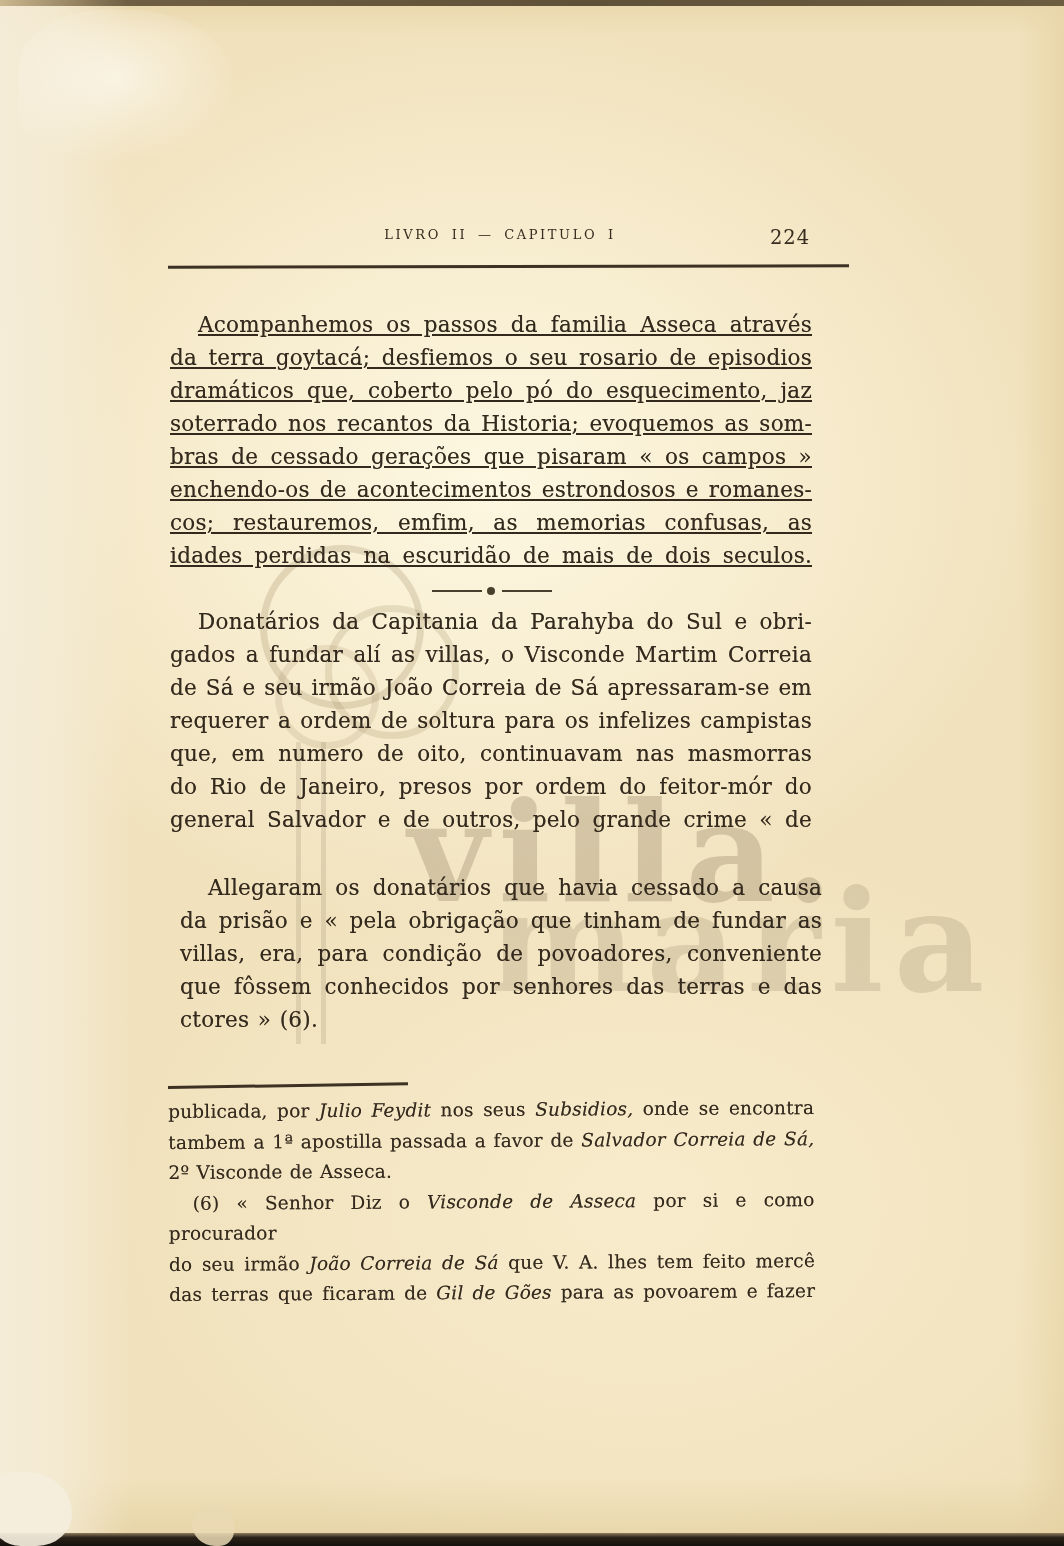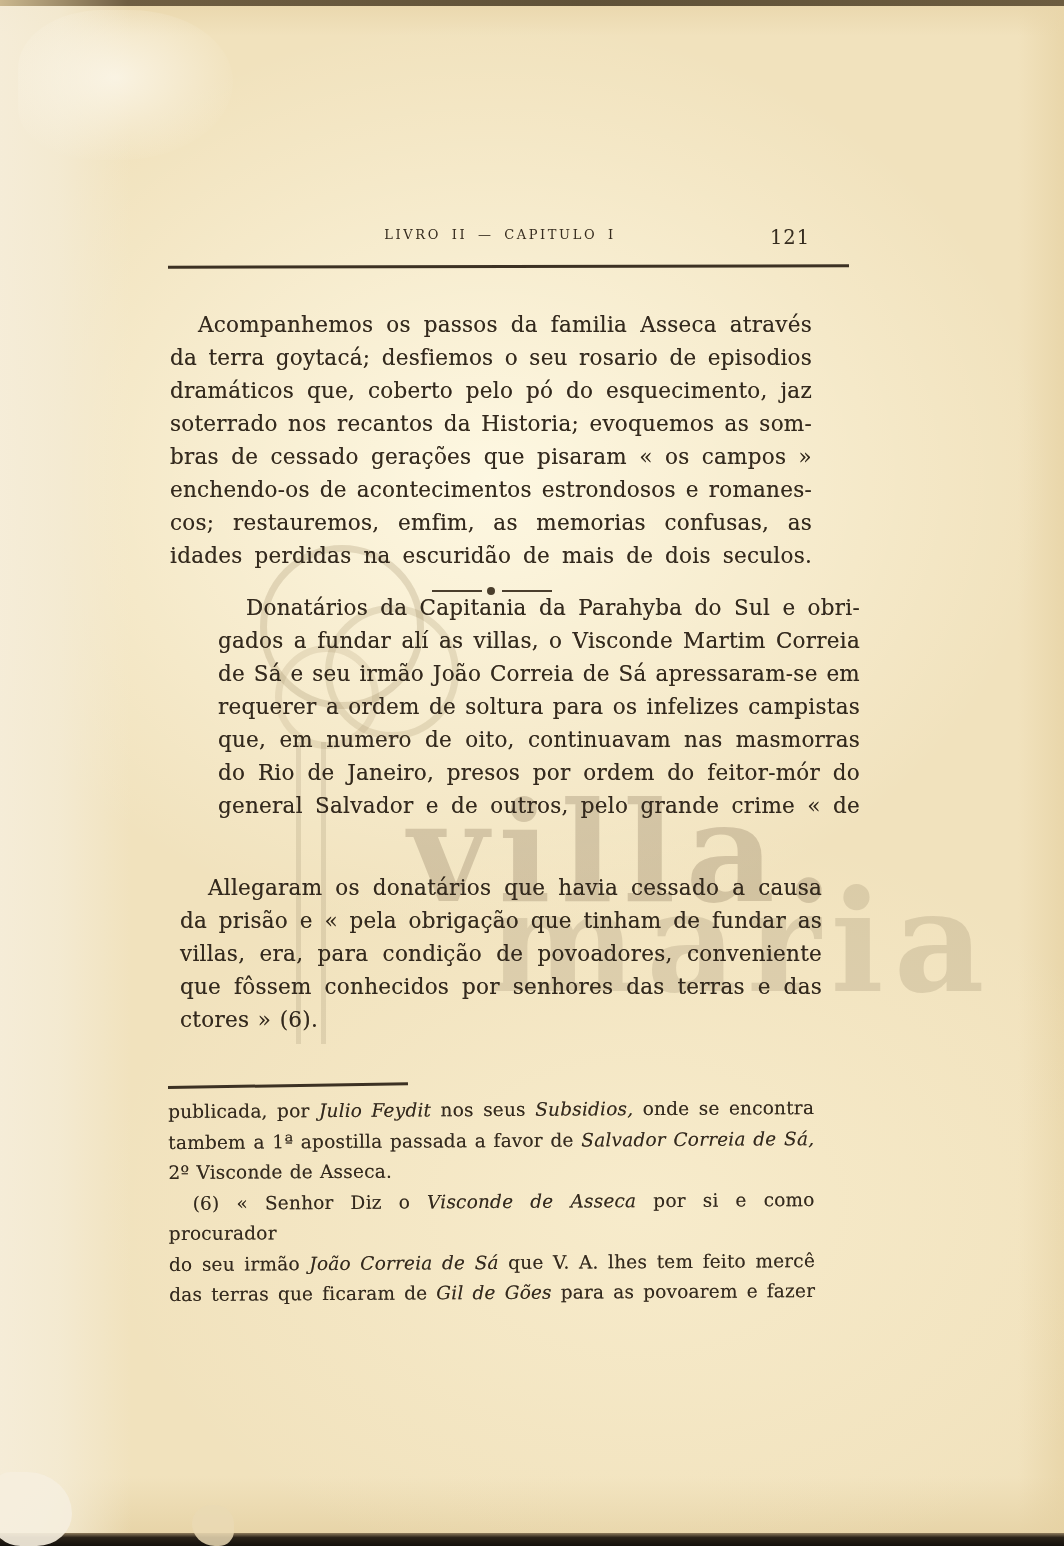--- a/index.html
+++ b/index.html
@@ -80,35 +80,35 @@
   <div class="wm">
     <div class="wm-ring" style="left:260px;top:545px;width:150px;height:150px;"></div>
     <div class="wm-ring" style="left:325px;top:605px;width:120px;height:120px;border-color:rgba(158,139,102,0.22);"></div>
     <div class="wm-ring" style="left:275px;top:645px;width:90px;height:90px;border-color:rgba(158,139,102,0.18);"></div>
     <div class="wm-bar"></div>
     <div class="wm-text wm-villa">villa.</div>
     <div class="wm-text wm-maria">maria</div>
   </div>
 
   <div class="hdr-title">LIVRO II — CAPITULO I</div>
-  <div class="hdr-num">121</div>
+  <div class="hdr-num">224</div>
   <div class="hdr-rule"></div>
 
   <div class="bodytext" id="bodytext">
-      <div class="para" style="top: 308px;">
+      <div class="para" style="top: 308px; text-decoration: underline;">
         <div class="line ind">Acompanhemos os passos da familia Asseca através</div>
         <div class="line">da terra goytacá; desfiemos o seu rosario de episodios</div>
         <div class="line">dramáticos que, coberto pelo pó do esquecimento, jaz</div>
         <div class="line">soterrado nos recantos da Historia; evoquemos as som-</div>
         <div class="line">bras de cessado gerações que pisaram « os campos »</div>
         <div class="line">enchendo-os de acontecimentos estrondosos e romanes-</div>
         <div class="line">cos; restauremos, emfim, as memorias confusas, as</div>
         <div class="line">idades perdidas na escuridão de mais de dois seculos.</div>
       </div>
-      <div class="para" style="top: 591px; margin-left: 48px;">
+      <div class="para" style="top: 605px;">
         <div class="line ind">Donatários da Capitania da Parahyba do Sul e obri-</div>
         <div class="line">gados a fundar alí as villas, o Visconde Martim Correia</div>
         <div class="line">de Sá e seu irmão João Correia de Sá apressaram-se em</div>
         <div class="line">requerer a ordem de soltura para os infelizes campistas</div>
         <div class="line">que, em numero de oito, continuavam nas masmorras</div>
         <div class="line">do Rio de Janeiro, presos por ordem do feitor-mór do</div>
         <div class="line">general Salvador e de outros, pelo grande crime « de</div>
       </div>
       <div class="para" style="top: 871px; margin-left: 10px;">
         <div class="line ind">Allegaram os donatários que havia cessado a causa</div>

